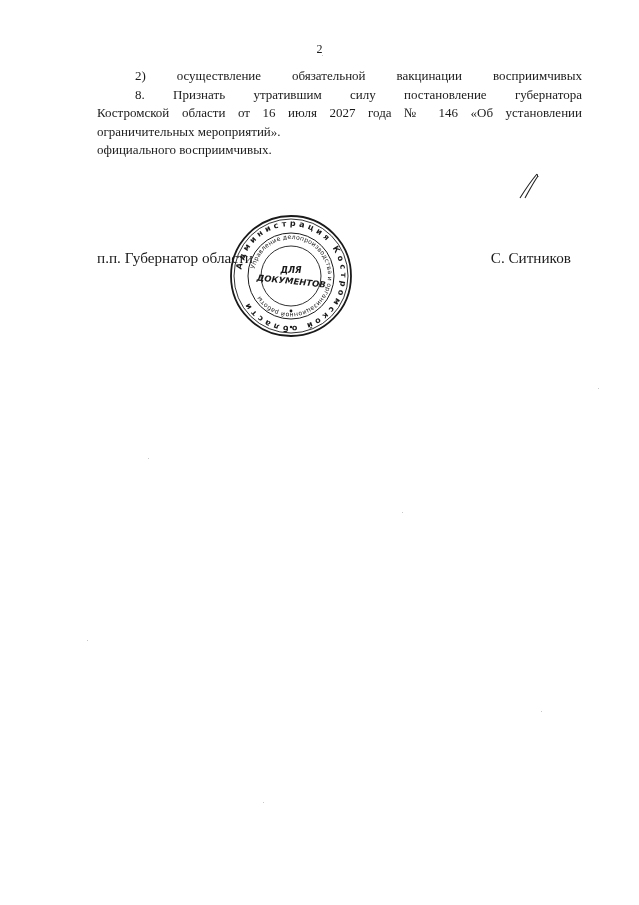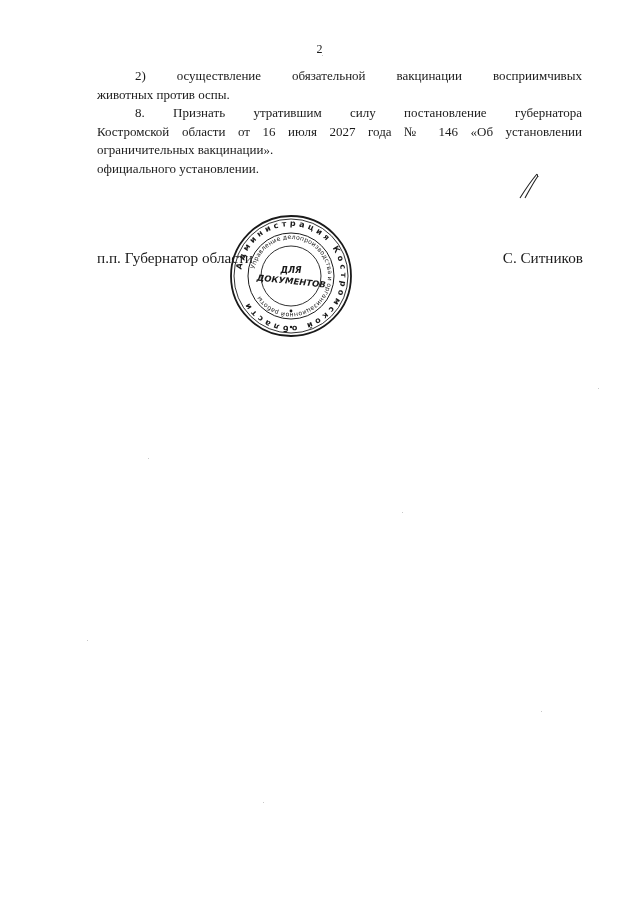--- a/index.html
+++ b/index.html
@@ -8,42 +8,41 @@
   .page-number { position: absolute; top: 42px; left: 0; width: 639px; text-align: center;
                  font-size: 12px; }
   .body-text { position: absolute; top: 67px; left: 97px; width: 485px;
                font-size: 13px; line-height: 18.6px; }
   .para { margin: 0; text-align: justify; text-align-last: left; }
   .line { display: block; text-align: justify; text-align-last: justify; }
   .line.last { text-align-last: left; }
   .line.first { text-indent: 38px; }
   .sign-row { position: absolute; top: 249px; left: 97px; width: 486px; font-size: 15.2px; }
   .sign-left { position: absolute; left: 0; top: 0; white-space: nowrap; }
-  .sign-right { position: absolute; right: 0; top: 0; white-space: nowrap; }
+  .sign-right { position: absolute; right: 12px; top: 0; white-space: nowrap; }
   .signature-mark { position: absolute; left: 517px; top: 172px; width: 24px; height: 28px; }
   .stamp { position: absolute; left: 229px; top: 214px; width: 124px; height: 124px; }
   .noise { position: absolute; width: 1px; height: 1px; background: #c8c8c8; }
 </style>
 </head>
 <body>
 
 <div class="page-number">2</div>
 
 <div class="body-text">
   <p class="para">
     <span class="line first">2)  осуществление  обязательной  вакцинации  восприимчивых</span>
-    <span class="line last">животных против оспы.</span>
   </p>
   <p class="para">
     <span class="line first">8.  Признать  утратившим  силу  постановление  губернатора</span>
     <span class="line">Костромской области от 16 июля 2027 года № 146 «Об установлении</span>
-    <span class="line last">ограничительных вакцинации».</span>
+    <span class="line last">ограничительных мероприятий».</span>
   </p>
   <p class="para">
-    <span class="line last">официального установлении.</span>
+    <span class="line last">официального восприимчивых.</span>
   </p>
 </div>
 
 <svg class="signature-mark" viewBox="0 0 24 28">
   <path d="M3 26 C8 18, 14 9, 20 2" stroke="#222" stroke-width="1.1" fill="none"></path>
   <path d="M8 26 C12 19, 16 11, 21 4" stroke="#222" stroke-width="1.1" fill="none"></path>
   <path d="M20 2 L21 5" stroke="#222" stroke-width="1" fill="none"></path>
 </svg>
 
 <div class="sign-row">

